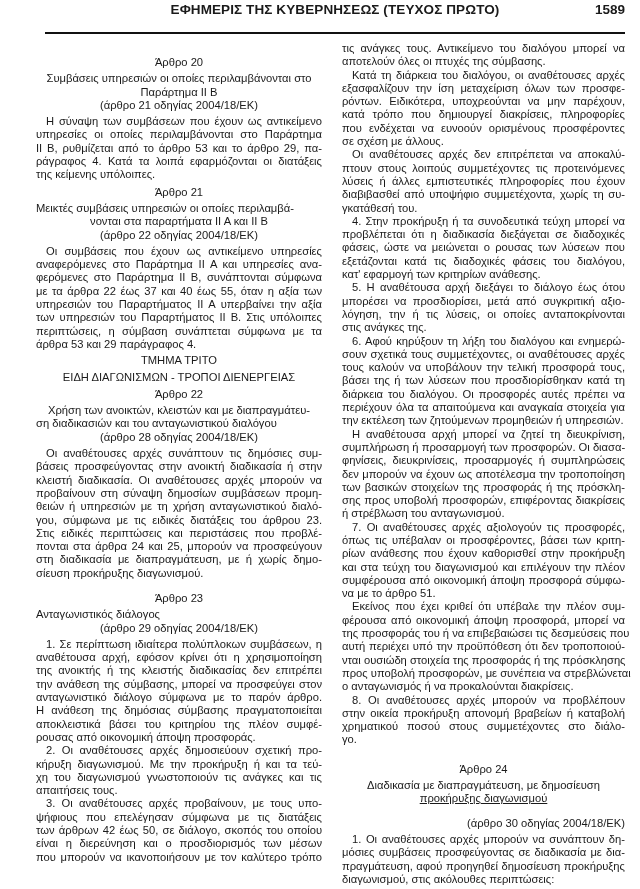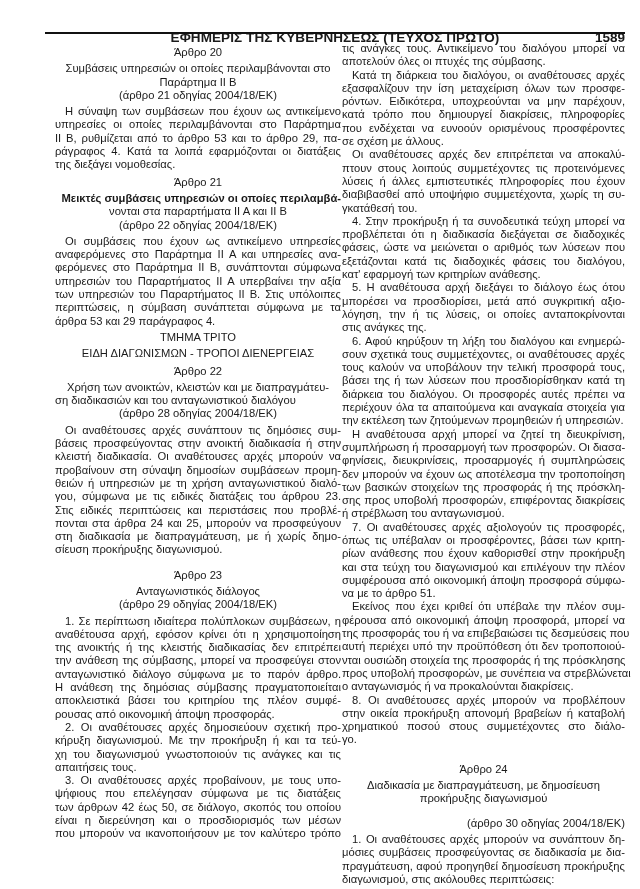--- a/index.html
+++ b/index.html
@@ -1,24 +1,24 @@
 <!DOCTYPE html>
 <html><head>
 <meta charset="utf-8">
 <style>
   html, body { margin: 0; padding: 0; background: #ffffff; }
   body { width: 640px; height: 889px; position: relative; overflow: hidden;
          font-family: "Liberation Sans", sans-serif; color: #1a1a1a; }
-  .header { position: absolute; left: 45px; top: 28px; width: 580px; height: 20px; }
+  .header { position: absolute; left: 45px; top: 0; width: 580px; height: 20px; }
   .header-title { position: absolute; left: 0; right: 0; text-align: center; top: 2px;
                   font-weight: bold; font-size: 13.5px; letter-spacing: 0.1px; }
   .header-page { position: absolute; right: 0; top: 2px; font-weight: bold; font-size: 13.5px; }
   .rule { position: absolute; left: 45px; top: 32px; width: 580px; height: 2px; background: #111; }
   .col { position: absolute; top: 42px; font-size: 11.2px; line-height: 13.3px; }
-  .col-left { left: 55px; width: 286px; }
+  .col-left { left: 36px; width: 286px; margin-top: 10px; }
   .col-right { left: 342px; width: 283px; }
   .center { text-align: center; margin: 0; }
   .art { margin-top: 4px; margin-bottom: 3px; }
   .sect { margin-top: 3px; margin-bottom: 3px; }
   .title { margin-bottom: 3px; }
   .para { margin: 0; }
   .ln { display: block; text-align: justify; text-align-last: justify; white-space: nowrap; height: 13.3px; }
   .ln.last { text-align-last: left; }
   .ind { padding-left: 10px; }
   .gap { height: 8px; }
@@ -38,34 +38,35 @@
     <div class="center title">
         <span style="display: block; text-align: center;">Συμβάσεις υπηρεσιών οι οποίες περιλαμβάνονται στο</span>
         <span style="display: block; text-align: center;">Παράρτημα ΙΙ Β</span>
         <span style="display: block; text-align: center;">(άρθρο 21 οδηγίας 2004/18/ΕΚ)</span>
       </div>
     <div class="para">
         <span class="ln ind">Η σύναψη των συμβάσεων που έχουν ως αντικείμενο</span>
         <span class="ln">υπηρεσίες οι οποίες περιλαμβάνονται στο Παράρτημα</span>
         <span class="ln">ΙΙ Β, ρυθμίζεται από το άρθρο 53 και το άρθρο 29, πα-</span>
         <span class="ln">ράγραφος 4. Κατά τα λοιπά εφαρμόζονται οι διατάξεις</span>
-        <span class="ln last">της διεξάγει νομοθεσίας.</span>
+        <span class="ln last">της κείμενης υπόλοιπες.</span>
       </div>
   </div>
   <div>
     <p class="center art">Άρθρο 21</p>
     <div class="center title">
-        <span style="display: block; text-align: right; font-weight: bold;">Μεικτές συμβάσεις υπηρεσιών οι οποίες περιλαμβά-</span>
+        <span style="display: block; text-align: left;">Μεικτές συμβάσεις υπηρεσιών οι οποίες περιλαμβά-</span>
         <span style="display: block; text-align: center;">νονται στα παραρτήματα ΙΙ Α και ΙΙ Β</span>
         <span style="display: block; text-align: center;">(άρθρο 22 οδηγίας 2004/18/ΕΚ)</span>
       </div>
     <div class="para">
         <span class="ln ind">Οι συμβάσεις που έχουν ως αντικείμενο υπηρεσίες</span>
         <span class="ln">αναφερόμενες στο Παράρτημα ΙΙ Α και υπηρεσίες ανα-</span>
         <span class="ln">φερόμενες στο Παράρτημα ΙΙ Β, συνάπτονται σύμφωνα</span>
+        <span class="ln">με τα άρθρα 22 έως 37 και 40 έως 55, όταν η αξία των</span>
         <span class="ln">υπηρεσιών του Παραρτήματος ΙΙ Α υπερβαίνει την αξία</span>
         <span class="ln">των υπηρεσιών του Παραρτήματος ΙΙ Β. Στις υπόλοιπες</span>
         <span class="ln">περιπτώσεις, η σύμβαση συνάπτεται σύμφωνα με τα</span>
         <span class="ln last">άρθρα 53 και 29 παράγραφος 4.</span>
       </div>
   </div>
   <div>
     <p class="center sect">ΤΜΗΜΑ ΤΡΙΤΟ</p>
     <p class="center sect">ΕΙΔΗ ΔΙΑΓΩΝΙΣΜΩΝ - ΤΡΟΠΟΙ ΔΙΕΝΕΡΓΕΙΑΣ</p>
   </div>
@@ -86,21 +87,21 @@
         <span class="ln">Στις ειδικές περιπτώσεις και περιστάσεις που προβλέ-</span>
         <span class="ln">πονται στα άρθρα 24 και 25, μπορούν να προσφεύγουν</span>
         <span class="ln">στη διαδικασία με διαπραγμάτευση, με ή χωρίς δημο-</span>
         <span class="ln last">σίευση προκήρυξης διαγωνισμού.</span>
       </div>
   </div>
   <div class="gap"></div>
   <div>
     <p class="center art">Άρθρο 23</p>
     <div class="center title">
-        <span style="display: block; text-align: center;">Ανταγωνιστικός διάλογος</span>
+        <span style="display: block; text-align: left;">Ανταγωνιστικός διάλογος</span>
         <span style="display: block; text-align: center;">(άρθρο 29 οδηγίας 2004/18/ΕΚ)</span>
       </div>
     <div class="para">
         <span class="ln ind">1. Σε περίπτωση ιδιαίτερα πολύπλοκων συμβάσεων, η</span>
         <span class="ln">αναθέτουσα αρχή, εφόσον κρίνει ότι η χρησιμοποίηση</span>
         <span class="ln">της ανοικτής ή της κλειστής διαδικασίας δεν επιτρέπει</span>
         <span class="ln">την ανάθεση της σύμβασης, μπορεί να προσφεύγει στον</span>
         <span class="ln">ανταγωνιστικό διάλογο σύμφωνα με το παρόν άρθρο.</span>
         <span class="ln">Η ανάθεση της δημόσιας σύμβασης πραγματοποιείται</span>
         <span class="ln">αποκλειστικά βάσει του κριτηρίου της πλέον συμφέ-</span>
@@ -138,21 +139,21 @@
   <div class="para">
       <span class="ln ind">Οι αναθέτουσες αρχές δεν επιτρέπεται να αποκαλύ-</span>
       <span class="ln">πτουν στους λοιπούς συμμετέχοντες τις προτεινόμενες</span>
       <span class="ln">λύσεις ή άλλες εμπιστευτικές πληροφορίες που έχουν</span>
       <span class="ln">διαβιβασθεί από υποψήφιο συμμετέχοντα, χωρίς τη συ-</span>
       <span class="ln last">γκατάθεσή του.</span>
     </div>
   <div class="para">
       <span class="ln ind">4. Στην προκήρυξη ή τα συνοδευτικά τεύχη μπορεί να</span>
       <span class="ln">προβλέπεται ότι η διαδικασία διεξάγεται σε διαδοχικές</span>
-      <span class="ln">φάσεις, ώστε να μειώνεται ο αριθμός των λύσεων που</span>
+      <span class="ln">φάσεις, ώστε να μειώνεται ο ρουσας των λύσεων που</span>
       <span class="ln">εξετάζονται κατά τις διαδοχικές φάσεις του διαλόγου,</span>
       <span class="ln last">κατ' εφαρμογή των κριτηρίων ανάθεσης.</span>
     </div>
   <div class="para">
       <span class="ln ind">5. Η αναθέτουσα αρχή διεξάγει το διάλογο έως ότου</span>
       <span class="ln">μπορέσει να προσδιορίσει, μετά από συγκριτική αξιο-</span>
       <span class="ln">λόγηση, την ή τις λύσεις, οι οποίες ανταποκρίνονται</span>
       <span class="ln last">στις ανάγκες της.</span>
     </div>
   <div class="para">
@@ -194,21 +195,21 @@
       <span class="ln ind">8. Οι αναθέτουσες αρχές μπορούν να προβλέπουν</span>
       <span class="ln">στην οικεία προκήρυξη απονομή βραβείων ή καταβολή</span>
       <span class="ln">χρηματικού ποσού στους συμμετέχοντες στο διάλο-</span>
       <span class="ln last">γο.</span>
     </div>
   <div class="gap" style="height:12px"></div>
   <div>
     <p class="center art">Άρθρο 24</p>
     <div class="center title">
         <span style="display: block; ">Διαδικασία με διαπραγμάτευση, με δημοσίευση</span>
-        <span style="display: block; text-align: center;">προκήρυξης διαγωνισμού</span>
+        <span style="display: block; text-align: center; text-decoration: underline;">προκήρυξης διαγωνισμού</span>
         <span style="display: block; text-align: right; margin-top: 11px;">(άρθρο 30 οδηγίας 2004/18/ΕΚ)</span>
       </div>
     <div class="para">
         <span class="ln ind">1. Οι αναθέτουσες αρχές μπορούν να συνάπτουν δη-</span>
         <span class="ln">μόσιες συμβάσεις προσφεύγοντας σε διαδικασία με δια-</span>
         <span class="ln">πραγμάτευση, αφού προηγηθεί δημοσίευση προκήρυξης</span>
         <span class="ln last">διαγωνισμού, στις ακόλουθες περιπτώσεις:</span>
       </div>
   </div>
 </div>

